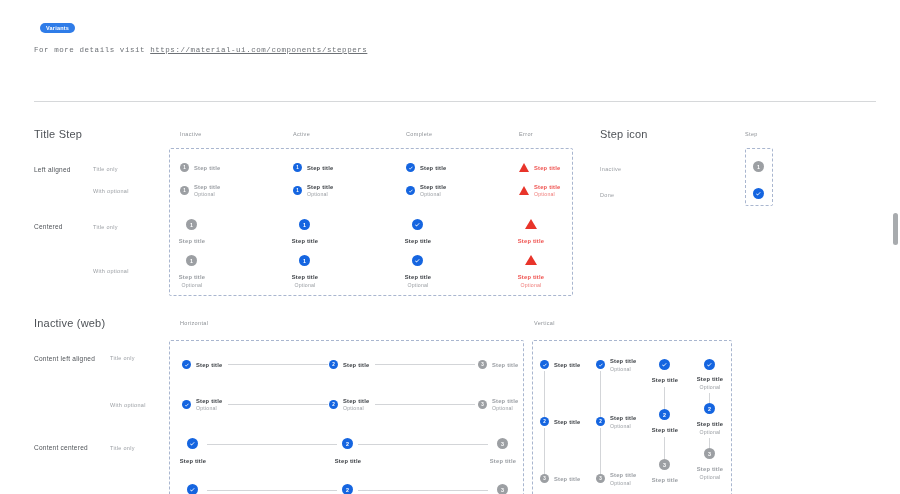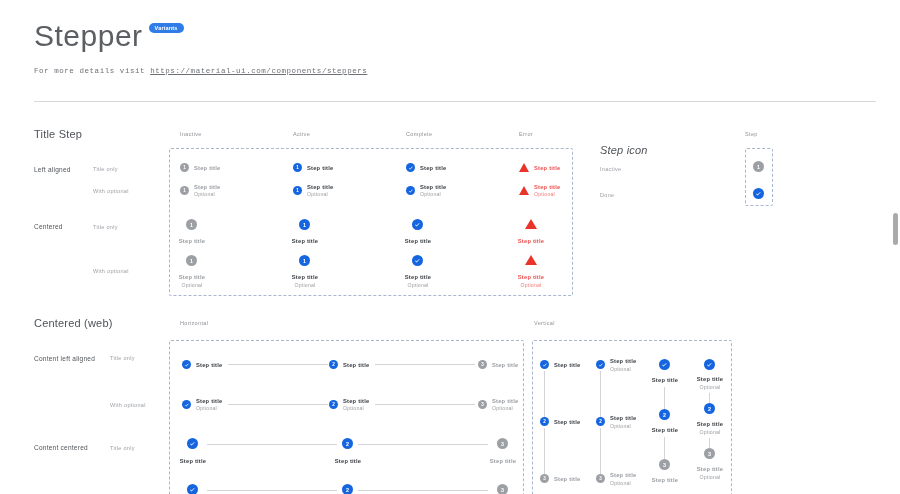--- a/index.html
+++ b/index.html
@@ -105,21 +105,20 @@
     width: 5px; height: 32px; background: #a8abae; border-radius: 3px;
   }
 </style>
 </head>
 <body>
 
 <div class="page">
 
   <div class="header">
     <div class="title-row">
-      <div class="title">Stepper</div>
       <div class="badge">Variants</div>
     </div>
     <div class="subtitle">
       <span>For more details visit </span><a href="#">https://material-ui.com/components/steppers</a>
     </div>
   </div>
   <div class="hrule"></div>
 
   <div class="sec-title" style="left:34px; top:128px;">Title Step</div>
 
@@ -203,35 +202,35 @@
         <path fill="#fff" d="M9 16.2l-3.5-3.5L4 14.2l5 5 11-11-1.5-1.4z"></path>
       </svg>
     </div>
   <div class="st ctr" style="left:418px; top:274px;">Step title</div>
   <div class="so ctr" style="left:418px; top:282px;">Optional</div>
 
   <div class="tri md" style="left:525px; top:255px;"></div>
   <div class="st err ctr" style="left:531px; top:274px;">Step title</div>
   <div class="so err ctr" style="left:531px; top:282px;">Optional</div>
 
-  <div class="sec-title" style="left:600px; top:144px;font-style:italic;">Step icon</div>
+  <div class="sec-title" style="left:600px; top:128px;">Step icon</div>
   <div class="col-label" style="left:745px; top:131px;">Step</div>
 
   <div class="sub-label" style="left:600px; top:166px;">Inactive</div>
   <div class="sub-label" style="left:600px; top:192px;">Done</div>
 
   <div class="frame" style="left:745px; top:148px; width:28px; height:58px;"></div>
   <div class="s-icon sz-md inactive" style="left:753px; top:161px;">1</div>
   <div class="s-icon sz-md done" style="left:753px; top:188px;">
       <svg viewBox="0 0 24 24">
         <path fill="#fff" d="M9 16.2l-3.5-3.5L4 14.2l5 5 11-11-1.5-1.4z"></path>
       </svg>
     </div>
 
-  <div class="sec-title" style="left:34px; top:317px;">Centered (web)</div>
+  <div class="sec-title" style="left:34px; top:317px;">Inactive (web)</div>
   <div class="col-label" style="left:180px; top:320px;">Horizontal</div>
   <div class="col-label" style="left:534px; top:320px;">Vertical</div>
 
   <div class="row-label" style="left:34px; top:355px;">Content left aligned</div>
   <div class="sub-label" style="left:110px; top:355px;">Title only</div>
   <div class="sub-label" style="left:110px; top:402px;">With optional</div>
   <div class="row-label" style="left:34px; top:444px;">Content centered</div>
   <div class="sub-label" style="left:110px; top:445px;">Title only</div>
 
   <div class="frame" style="left:169px; top:340px; width:355px; height:160px;"></div>

